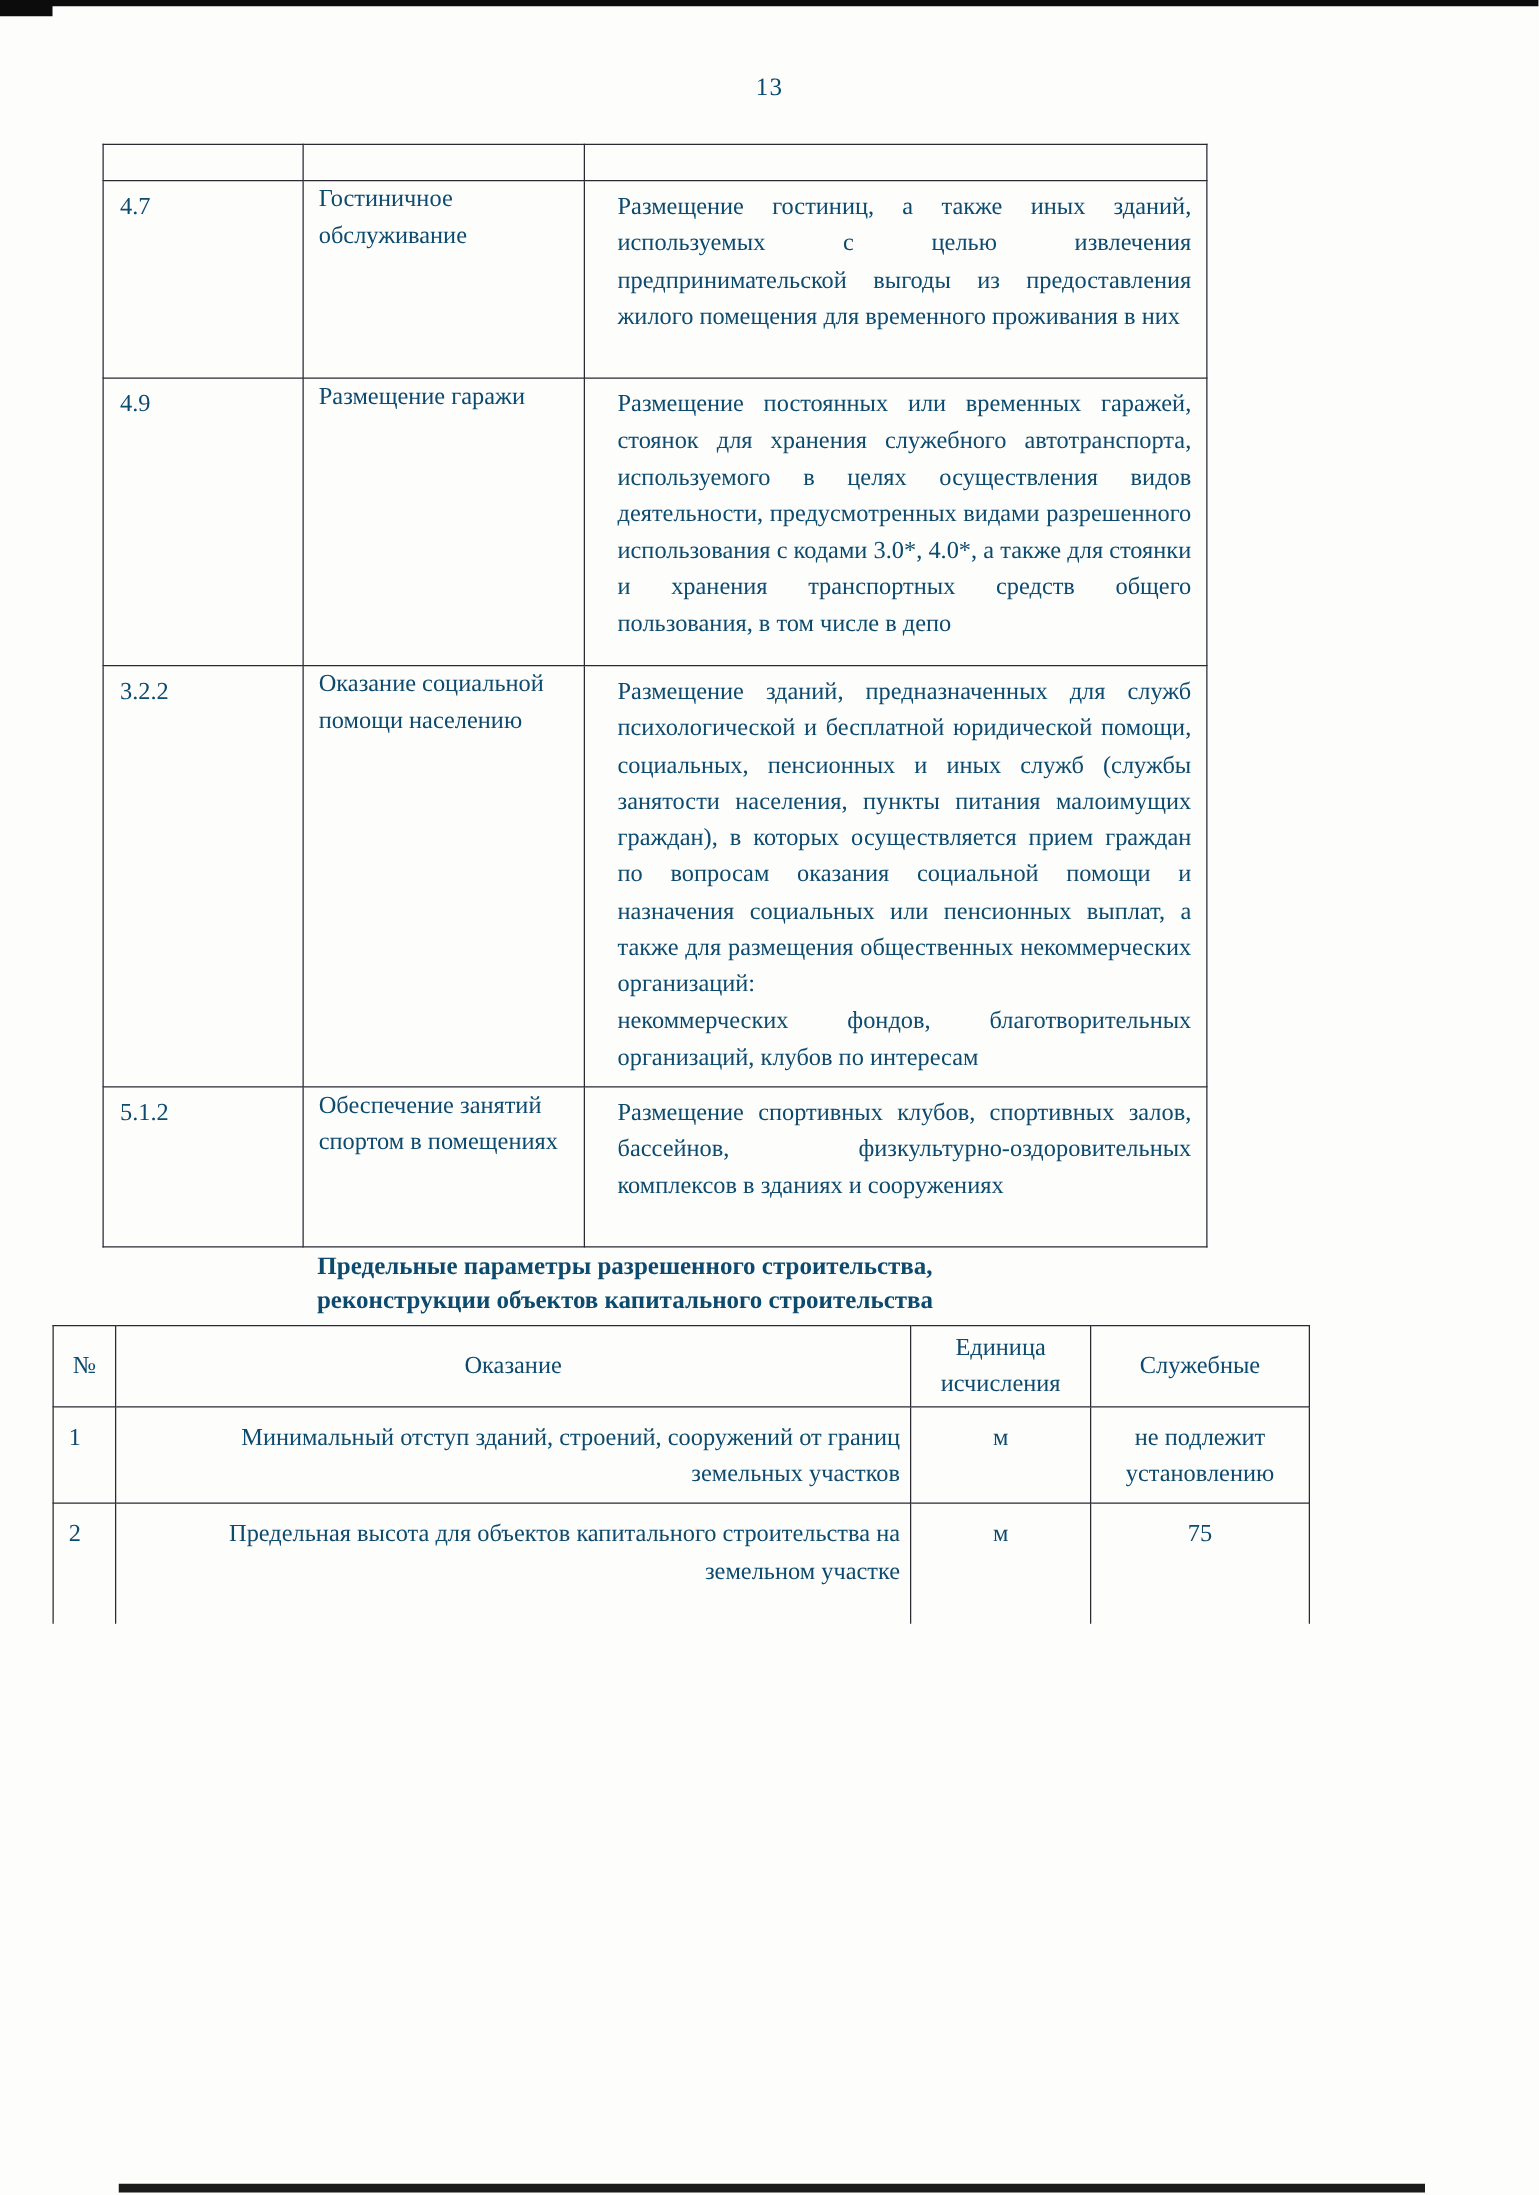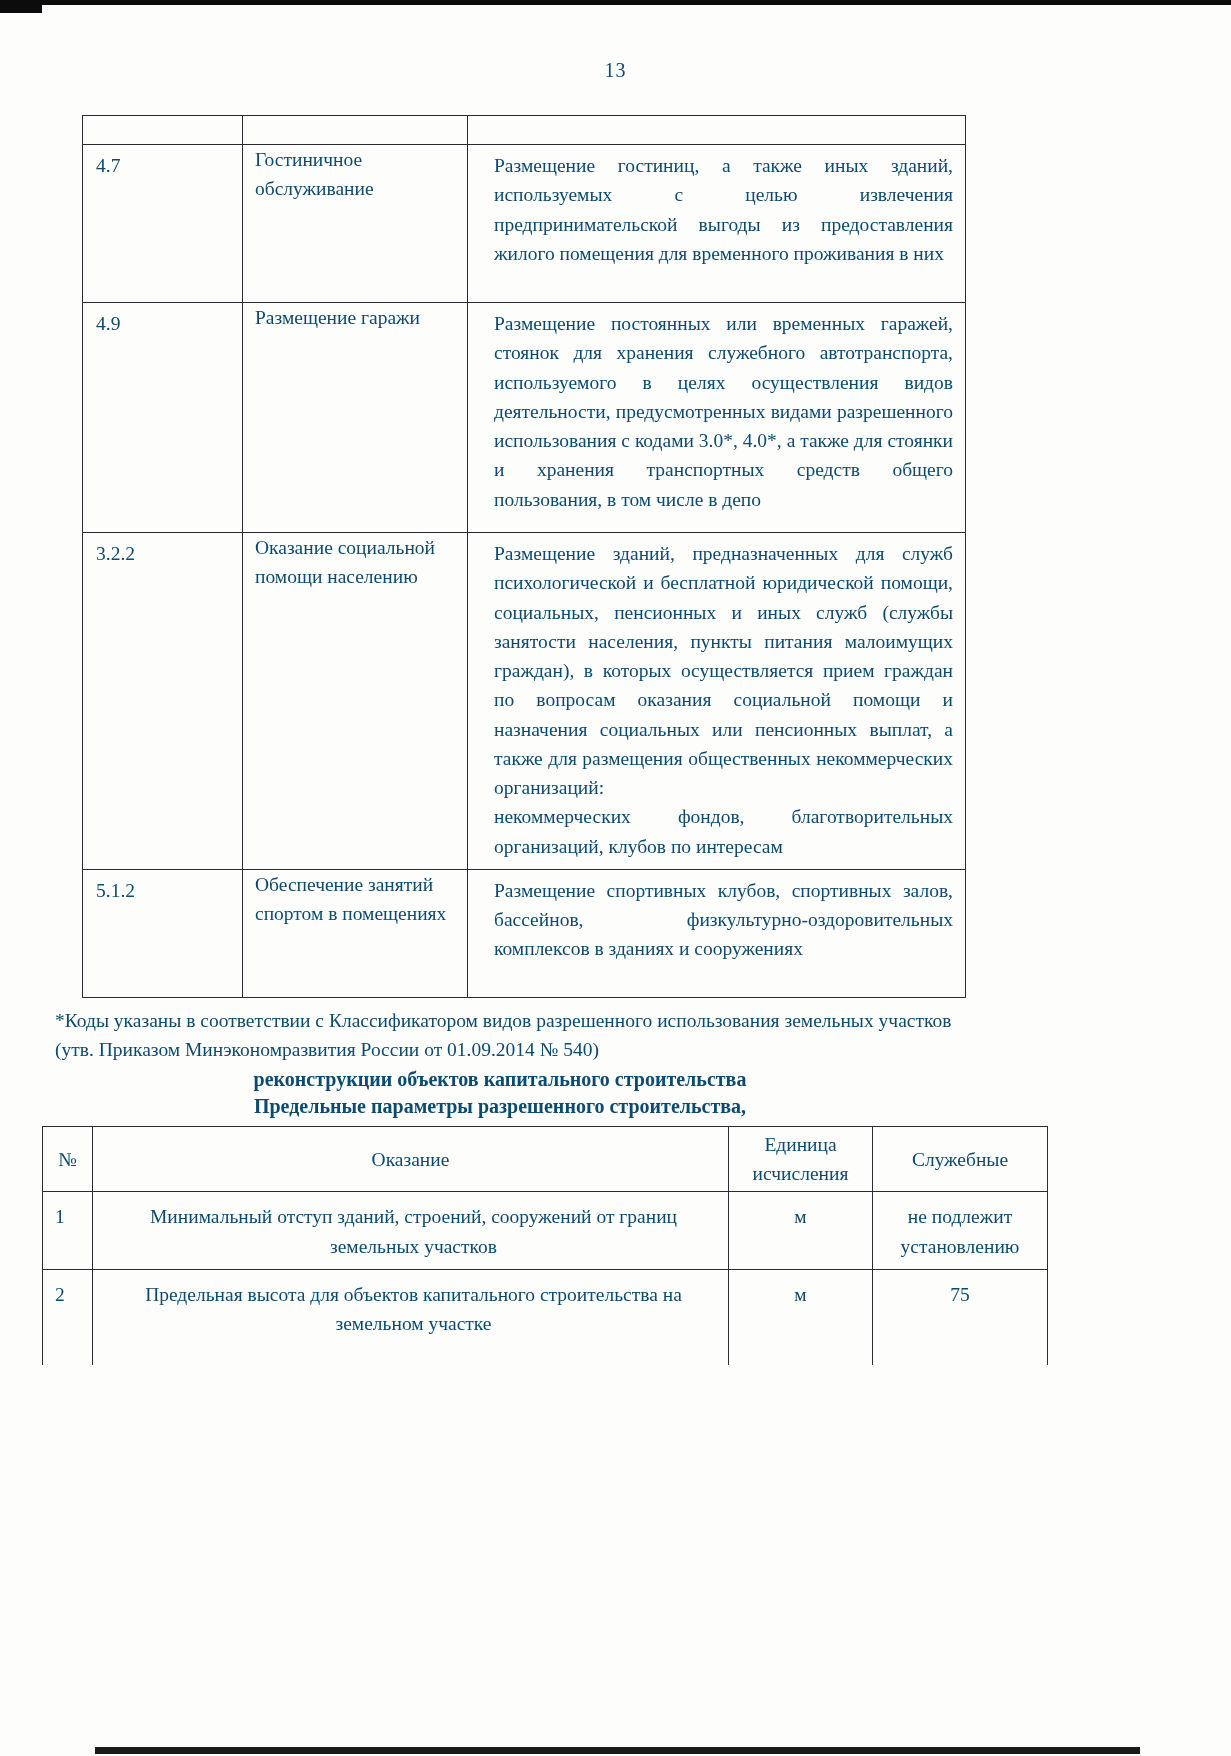--- a/index.html
+++ b/index.html
@@ -113,21 +113,21 @@
   .t2 tbody td {
     vertical-align: top;
     padding: 10px 8px 8px 8px;
   }
   .t2 td.num {
     padding-left: 12px;
     text-align: left;
   }
   .t2 td.param {
     padding-left: 14px;
-    text-align: center;
+    text-align: right;
   }
   .t2 td.unit, .t2 td.val {
     text-align: center;
   }
   .t2-row1 { height: 76px; }
   .t2-row2 { height: 96px; }
 </style>
 </head>
 <body>
 
@@ -167,25 +167,24 @@
 некоммерческих фондов, благотворительных организаций, клубов по интересам</td>
       </tr>
       <tr class="row-512">
         <td class="code">5.1.2</td>
         <td class="name">Обеспечение занятий спортом в помещениях</td>
         <td class="desc">Размещение спортивных клубов, спортивных залов, бассейнов, физкультурно-оздоровительных комплексов в зданиях и сооружениях</td>
       </tr>
     </tbody>
   </table>
 
-  <div class="footnote">*Коды указаны в соответствии с Классификатором видов разрешенного использования земельных участков (утв. Приказом Минэкономразвития России от 01.09.2014 № 540)</div>
 
   <div class="section-title">
+    <div>Предельные параметры разрешенного строительства,</div>
     <div>реконструкции объектов капитального строительства</div>
-    <div>Предельные параметры разрешенного строительства,</div>
   </div>
 
   <table class="t2">
     <colgroup>
       <col style="width:50px">
       <col style="width:636px">
       <col style="width:144px">
       <col style="width:175px">
     </colgroup>
     <thead>

